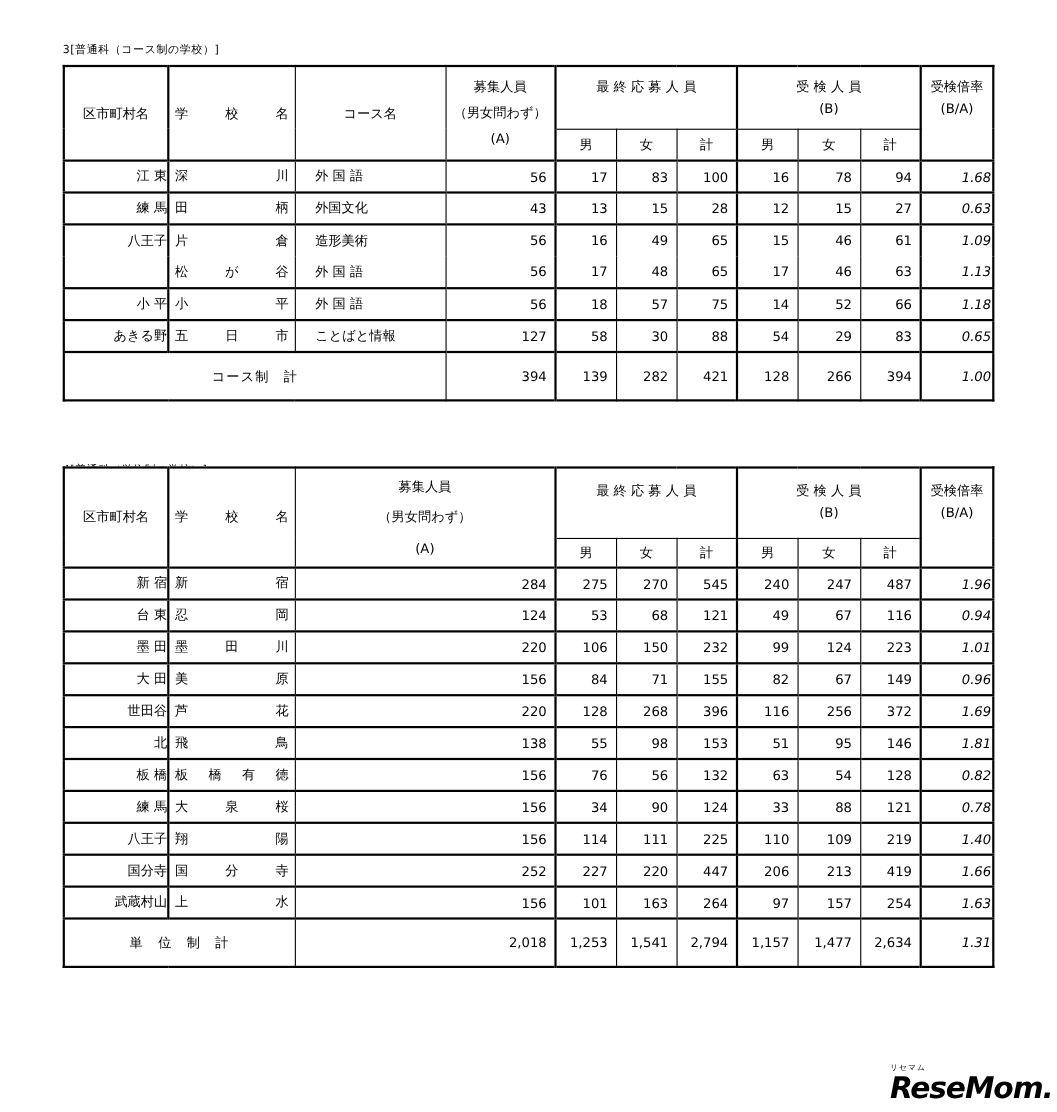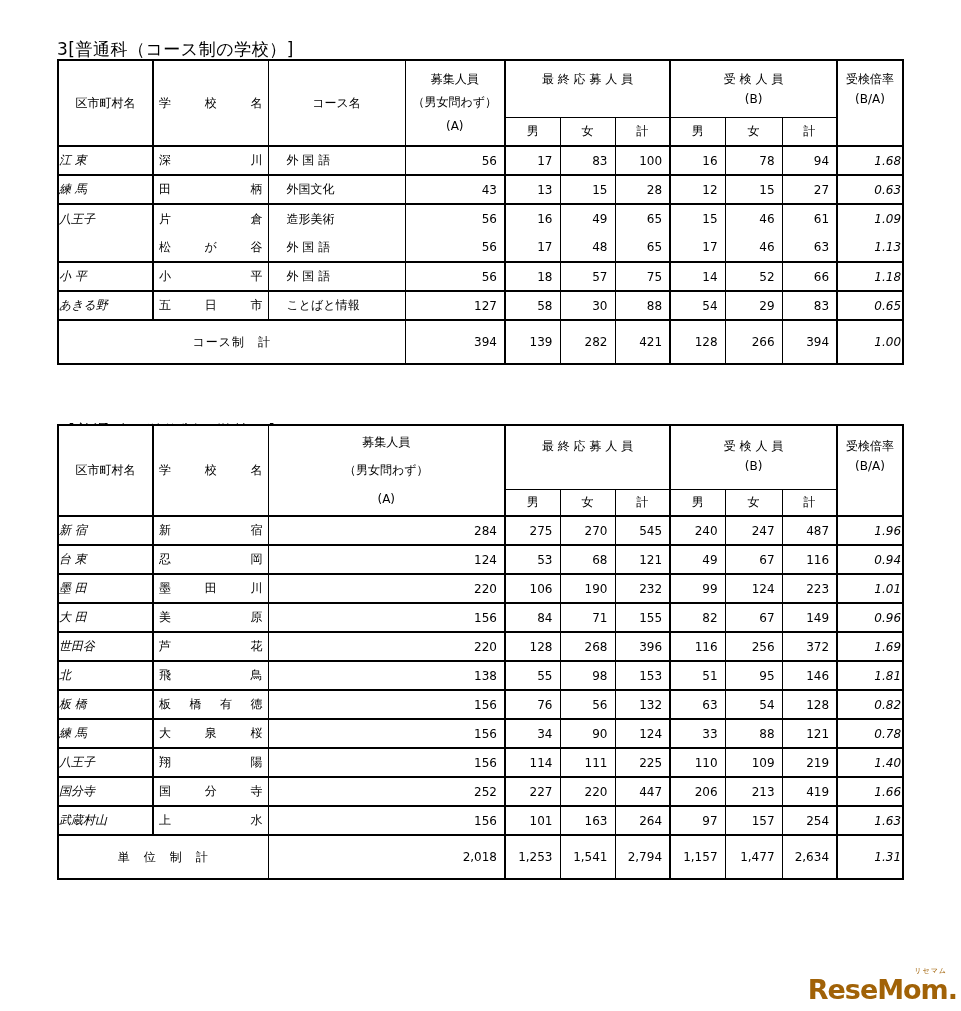--- a/index.html
+++ b/index.html
@@ -2,21 +2,21 @@
 <html><head>
 <meta charset="utf-8">
 <style>
   * { margin:0; padding:0; box-sizing:border-box; }
   html,body { background:#ffffff; }
   body {
     width:961px; height:1011px; position:relative;
     font-family:"DejaVu Sans","Liberation Sans",sans-serif;
     color:#000; overflow:hidden;
   }
-  .tbl-title { position:absolute; left:57px; font-size:17px; letter-spacing:0.5px; white-space:nowrap; }
+  .tbl-title { position:absolute; left:57px; font-size:10px; letter-spacing:0.5px; white-space:nowrap; }
   #title1 { top:38px; }
   #title2 { top:420px; }
 
   table {
     position:absolute; left:57px; width:845px;
     border-collapse:collapse; table-layout:fixed;
     border:2px solid #000; background:#fff;
   }
   #table1 { top:59px; }
   #table2 { top:424px; }
@@ -36,31 +36,31 @@
   .hg { vertical-align:top; padding-top:9px; line-height:1.65; }
   #table2 .hg { padding-top:11px; }
   .h-recruit { vertical-align:middle; line-height:1.95; }
   #table2 .h-recruit { line-height:2.35; }
 
   
   tbody td { height:29px; border-top:2px solid #000; border-bottom:none; }
   tbody tr.cont td { border-top:none; }
   tfoot td { height:44px; border-top:2px solid #000; }
 
-  .dist { text-align:left;font-style:italic; }
+  .dist { text-align:right; }
   .course { text-align:left; padding-left:18px; }
   .num { text-align:right; padding-right:7px; font-size:12px; }
   .ratio { padding-right:1px;font-style:italic; }
   .tlabel { text-align:center; letter-spacing:1px; }
   .jwrap { display:flex; justify-content:space-between; padding:0 5px; width:100%; }
 
   
-  .brand { position:absolute; right:4px; bottom:8px; text-align:right; color:#a16207; line-height:1; }
+  .brand { position:absolute; right:4px; bottom:8px; color:#000000; line-height:1; }
   .brand-ruby { display:block; font-size:7px; letter-spacing:1px; margin-bottom:1px; padding-right:10px; }
-  .brand-text { font-size:27px; font-weight:bold; letter-spacing:-1px; }
+  .brand-text { font-size:27px; font-weight:bold; letter-spacing:-1px;font-style:italic; }
 </style>
 </head>
 <body>
 
 <div id="title1" class="tbl-title">3[普通科（コース制の学校）]</div>
 
 <table id="table1">
   <colgroup>
     <col style="width:95px">
       <col style="width:115px">
@@ -335,21 +335,21 @@
     <td class="dist">墨 田</td>
     <td class="bl2">
           <div class="jwrap">
             <span>墨</span>
             <span>田</span>
             <span>川</span>
           </div>
         </td>
     <td class="num">220</td>
     <td class="num bl2">106</td>
-    <td class="num">190</td>
+    <td class="num">150</td>
     <td class="num">232</td>
     <td class="num bl2">99</td>
     <td class="num">124</td>
     <td class="num">223</td>
     <td class="num bl2 ratio">1.01</td>
   </tr>
 
   <tr class="drow">
     <td class="dist">大 田</td>
     <td class="bl2">

